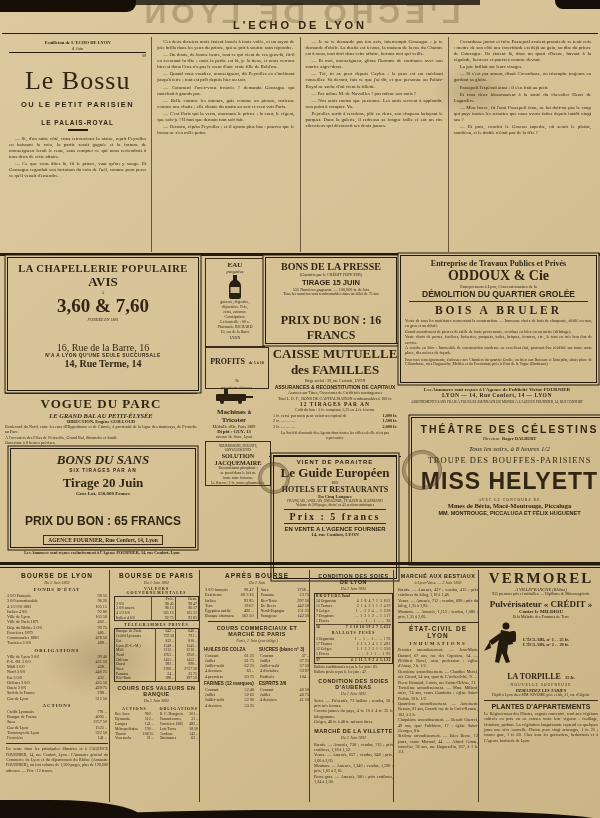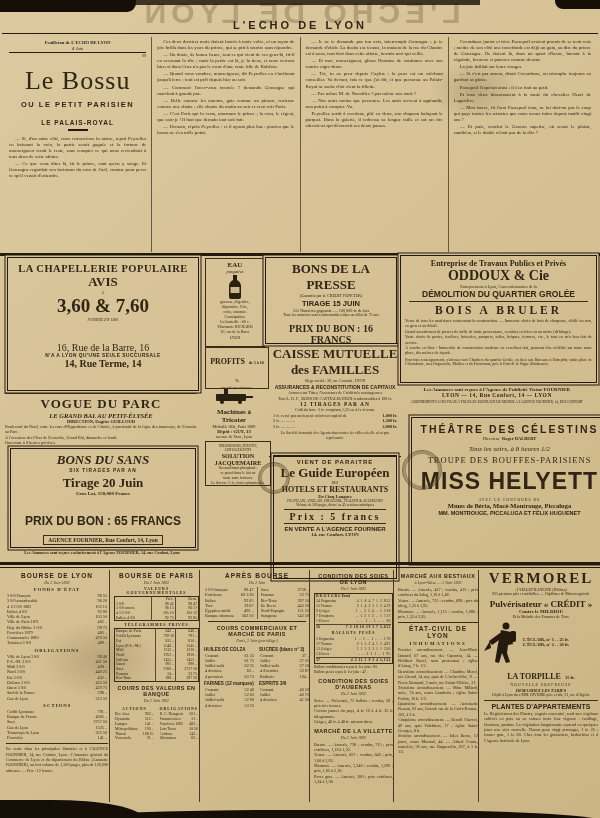--- a/index.html
+++ b/index.html
@@ -171,26 +171,26 @@
         <p class="tlc" style="font-size:3.9px">reins, estomac.</p>
         <p class="tlc" style="font-size:3.9px">Constipation.</p>
         <p class="tlc" style="font-size:3.9px">La bouteille : 60 c.</p>
         <p class="tlc" style="font-size:3.9px">Pharmacie RICHARD</p>
         <p class="tlc" style="font-size:3.9px">10, rue de la Barre</p>
         <p class="tlc" style="font-size:3.9px">LYON</p>
       </div>
   </div>
 
   <div class="abs box" style="left:265px;top:257px;width:122px;height:79px">
-    <div class="b" style="font-size:13px">BONS DE LA PRESSE</div>
+    <div class="b" style="font-size:10px">BONS DE LA PRESSE</div>
     <div style="font-size:4.2px">(Garantis par le CRÉDIT FONCIER)</div>
     <div class="b sans" style="font-size:7.5px;margin-top:1px">TIRAGE 15 JUIN</div>
     <div style="font-size:4.2px">555 Numéros gagnants. — 100,000 fr. de lots</div>
     <div style="font-size:3.9px">Tous les numéros sont remboursables dans un délai de 75 ans</div>
-    <div class="b" style="font-size:10px;margin-top:6px">PRIX DU BON : 16 FRANCS</div>
+    <div class="b" style="font-size:12px;margin-top:17px">PRIX DU BON : 16 FRANCS</div>
     <div class="i" style="font-size:4px">Par correspondance ajouter 40 centimes</div>
     <div class="b" style="font-size:4.6px;border:1px solid #3a2c17;padding:1px 2px;margin-top:1px">Agence FOURNIER, 14, rue Confort, Lyon (à l'entresol)</div>
   </div>
 
   <div class="abs thin" style="left:205px;top:347px;width:58px;height:36px">
     <span class="b" style="font-size:8px">PROFITS</span>
     <span class="b" style="font-size:4px">de 5 à 10 %</span>
     <div>
         <p class="tlc" style="font-size:3.8px">sur valeurs sérieuses,</p>
       </div>

